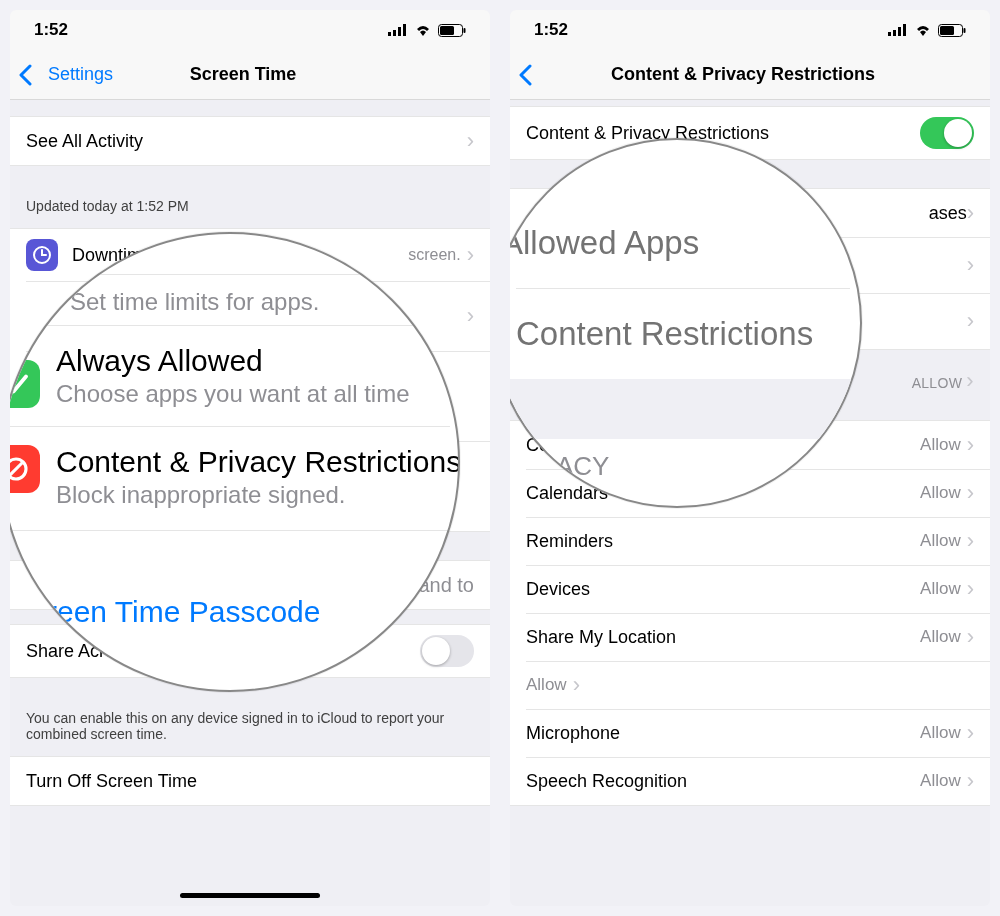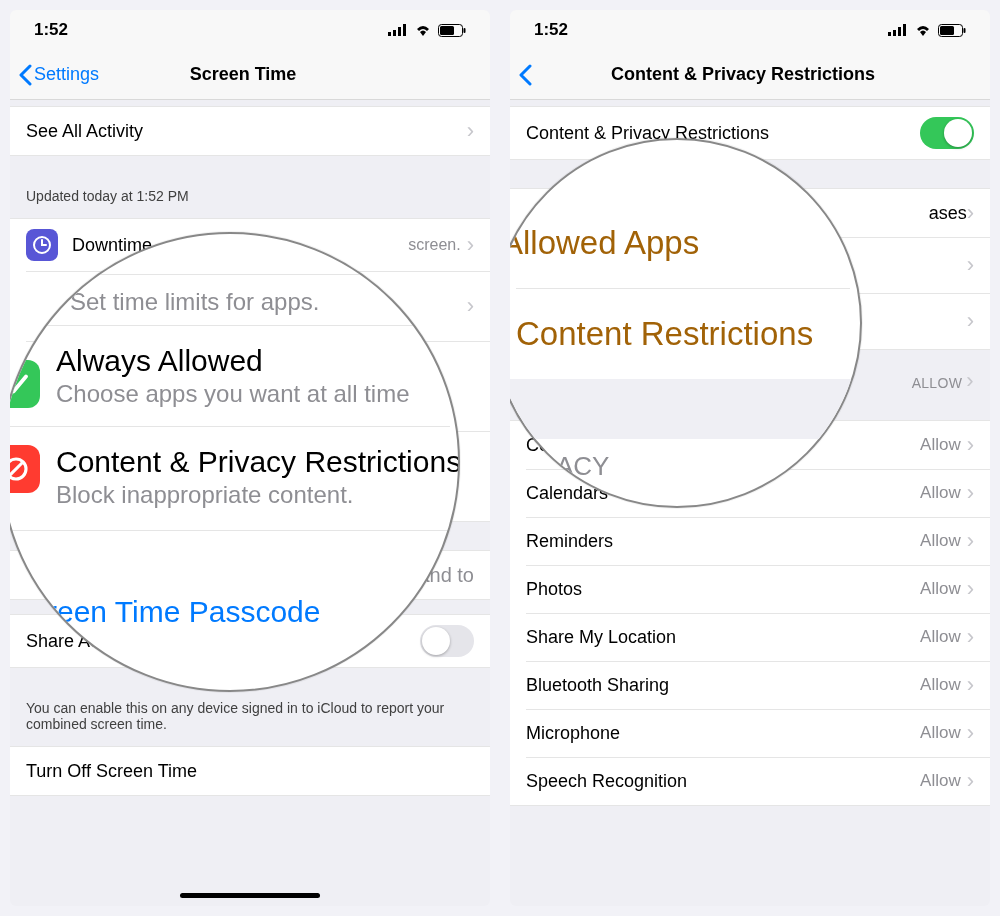--- a/index.html
+++ b/index.html
@@ -41,21 +41,21 @@
     background: #f8f8f8;
     border-bottom: 1px solid rgba(0,0,0,.12);
     position: relative;
   }
   .back {
     display: flex;
     align-items: center;
     color: #007aff;
     font-size: 18px;
     padding-left: 8px;
-    gap: 2px;
+    gap: 16px;
   }
   .nav-title {
     position: absolute;
     left: 0; right: 14px;
     text-align: center;
     font-weight: 600;
     font-size: 18px;
     pointer-events: none;
   }
   .content { position: absolute; top: 90px; left: 0; right: 0; bottom: 0; overflow: hidden; }
@@ -121,21 +121,21 @@
     display: flex; align-items: center; padding: 10px 2px 10px 2px;
     border-bottom: 1px solid rgba(0,0,0,.10);
   }
   .mag-row:last-child { border-bottom: none; }
   .mag-title { font-size: 30px; color: #000; line-height: 1.1; }
   .mag-sub   { font-size: 24px; color: #8e8e93; margin-top: 4px; line-height: 1.1; }
   .mag-link  { font-size: 30px; color: #007aff; }
   .mag-row .app-icon { width: 48px; height: 48px; border-radius: 12px; margin-right: 16px; }
   .mag-row .app-icon svg { width: 30px; height: 30px; }
   
-  .mag2-title { font-size: 33px; color: #a16207; }
+  .mag2-title { font-size: 33px; color: #737373; }
 </style>
 </head>
 <body>
 
 <div class="phone">
   <div class="status-bar">
     <span>1:52</span>
     <span class="status-icons">
       <svg width="20" height="12" viewBox="0 0 20 12">
           <rect x="0" y="8" width="3" height="4" fill="#000"></rect>
@@ -157,21 +157,21 @@
     <div class="back">
       <svg width="14" height="22" viewBox="0 0 14 22">
           <polyline points="12,2 3,11 12,20" fill="none" stroke="#007aff" stroke-width="3" stroke-linecap="round" stroke-linejoin="round"></polyline>
         </svg>
       <span>Settings</span>
     </div>
     <div class="nav-title">Screen Time</div>
   </div>
 
   <div class="content">
-    <div class="group" style="margin-top:6px">
+    <div class="group" style="margin-top:16px">
       <div class="row">
         <span class="label">See All Activity</span>
         <span class="chev">›</span>
       </div>
     </div>
     <div class="section-footer">Updated today at 1:52 PM</div>
 
     <div class="group">
       <div class="row">
         <div class="app-icon icon-purple">
@@ -238,21 +238,21 @@
       </div>
       <div class="mag-row" style="align-items:flex-start; padding-top:18px; padding-bottom:22px">
         <div class="app-icon icon-red" style="margin-left:-20px">
           <svg viewBox="0 0 24 24">
               <circle cx="12" cy="12" r="8" fill="none" stroke="#fff" stroke-width="2.5"></circle>
               <line x1="6" y1="18" x2="18" y2="6" stroke="#fff" stroke-width="2.5"></line>
             </svg>
         </div>
         <div style="flex:1">
           <div class="mag-title" style="white-space:nowrap">Content &amp; Privacy Restrictions</div>
-          <div class="mag-sub">Block inappropriate content.</div>
+          <div class="mag-sub">Block inappropriate signed.</div>
         </div>
       </div>
       <div style="height:40px"></div>
       <div class="mag-row" style="border:none; padding-top:24px">
         <span class="mag-link">Screen Time Passcode</span>
       </div>
     </div>
   </div>
 
   <div class="home-ind"></div>
@@ -327,31 +327,30 @@
           <span class="label">Calendars</span>
           <span class="detail">Allow</span>
           <span class="chev">›</span>
         </div>
         <div class="row">
           <span class="label">Reminders</span>
           <span class="detail">Allow</span>
           <span class="chev">›</span>
         </div>
         <div class="row">
-          <span class="label">Photos</span>
+          <span class="label">Devices</span>
           <span class="detail">Allow</span>
           <span class="chev">›</span>
         </div>
         <div class="row">
           <span class="label">Share My Location</span>
           <span class="detail">Allow</span>
           <span class="chev">›</span>
         </div>
         <div class="row">
-          <span class="label">Bluetooth Sharing</span>
           <span class="detail">Allow</span>
           <span class="chev">›</span>
         </div>
         <div class="row">
           <span class="label">Microphone</span>
           <span class="detail">Allow</span>
           <span class="chev">›</span>
         </div>
         <div class="row">
           <span class="label">Speech Recognition</span>

